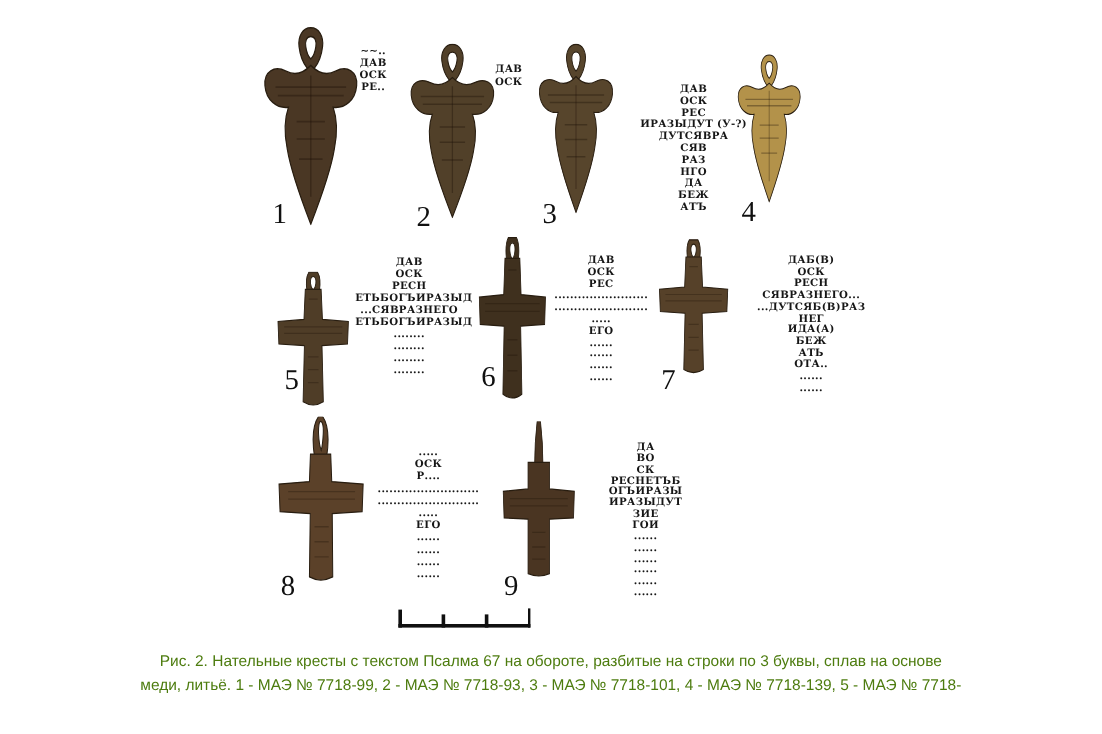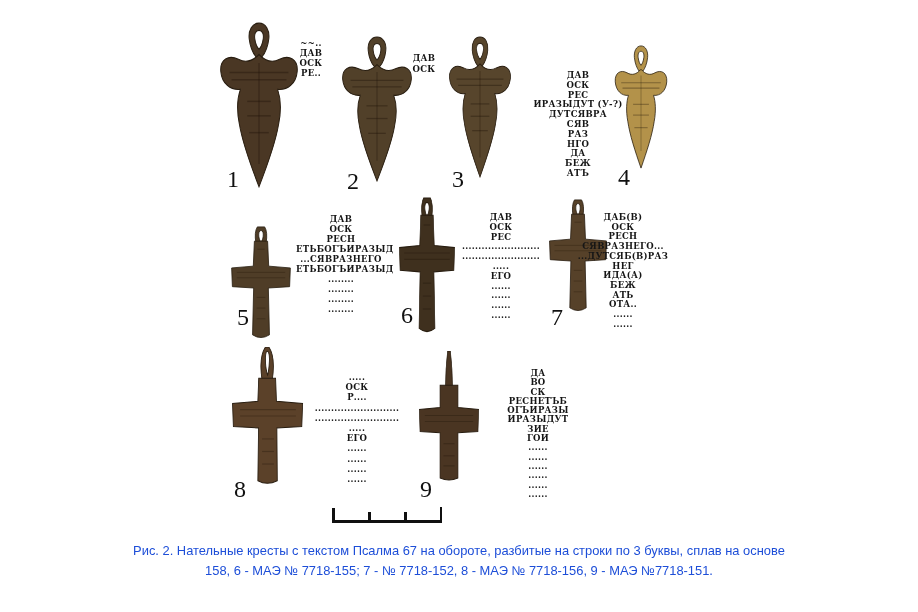--- a/index.html
+++ b/index.html
@@ -7,21 +7,21 @@
         font-family:"Liberation Sans",sans-serif;}
   .defs{position:absolute;width:0;height:0;overflow:hidden;}
   .cross{position:absolute;}
   .cross svg{display:block;width:100%;height:100%;}
   .cross use{stroke:#281d10;stroke-width:1;}
   .num{position:absolute;font-family:"Liberation Serif",serif;font-size:24px;color:#101010;}
   .annot{position:absolute;text-align:center;font-family:"DejaVu Serif",serif;font-weight:700;
          font-size:8.5px;color:#161616;letter-spacing:0.3px;}
   .al{white-space:nowrap;}
   .caption{position:absolute;left:109px;top:541px;width:700px;text-align:center;
-           font-family:"Liberation Sans",sans-serif;font-size:12.9px;line-height:20px;color:#1d4ed8;}
+           font-family:"Liberation Sans",sans-serif;font-size:12.9px;line-height:20px;color:#4d7c0f;}
   .cap-line{white-space:nowrap;}
   .scalebar{position:absolute;left:332px;top:506px;width:110px;height:17px;}
   .scalebar .bar{position:absolute;left:0;right:0;bottom:0;height:3px;background:#101010;}
   .scalebar .tick{position:absolute;bottom:0;width:2.5px;background:#101010;}
 </style>
 </head>
 <body>
 
 <div class="page">
 
@@ -183,21 +183,21 @@
       <div class="al">РЕС</div>
       <div class="al">........................</div>
       <div class="al">........................</div>
       <div class="al">.....</div>
       <div class="al">ЕГО</div>
       <div class="al">......</div>
       <div class="al">......</div>
       <div class="al">......</div>
       <div class="al">......</div>
     </div>
-  <div class="annot" style="left:577px;top:213px;width:92px;line-height:9.7px">
+  <div class="annot" style="left:630px;top:213px;width:92px;line-height:9.7px">
       <div class="al">ДАБ(В)</div>
       <div class="al">ОСК</div>
       <div class="al">РЕСН</div>
       <div class="al">СЯВРАЗНЕГО...</div>
       <div class="al">...ДУТСЯБ(В)РАЗ</div>
       <div class="al">НЕГ</div>
       <div class="al">ИДА(А)</div>
       <div class="al">БЕЖ</div>
       <div class="al">АТЬ</div>
       <div class="al">ОТА..</div>
@@ -237,16 +237,16 @@
   <div class="scalebar">
     <div class="bar"></div>
     <div class="tick" style="left:0;height:15px"></div>
     <div class="tick" style="left:36px;height:11px"></div>
     <div class="tick" style="left:72px;height:11px"></div>
     <div class="tick" style="right:0;height:16px"></div>
   </div>
 
   <div class="caption">
       <div class="cap-line">Рис. 2. Нательные кресты с текстом Псалма 67 на обороте, разбитые на строки по 3 буквы, сплав на основе</div>
-      <div class="cap-line">158, 6 - МАЭ № 7718-155; 7 - № 7718-152, 8 - МАЭ № 7718-156, 9 - МАЭ №7718-151.</div>
+      <div class="cap-line">меди, литьё. 1 - МАЭ № 7718-99, 2 - МАЭ № 7718-93, 3 - МАЭ № 7718-101, 4 - МАЭ № 7718-139, 5 - МАЭ № 7718-</div>
     </div>
 
 </div>
 
 </body></html>

